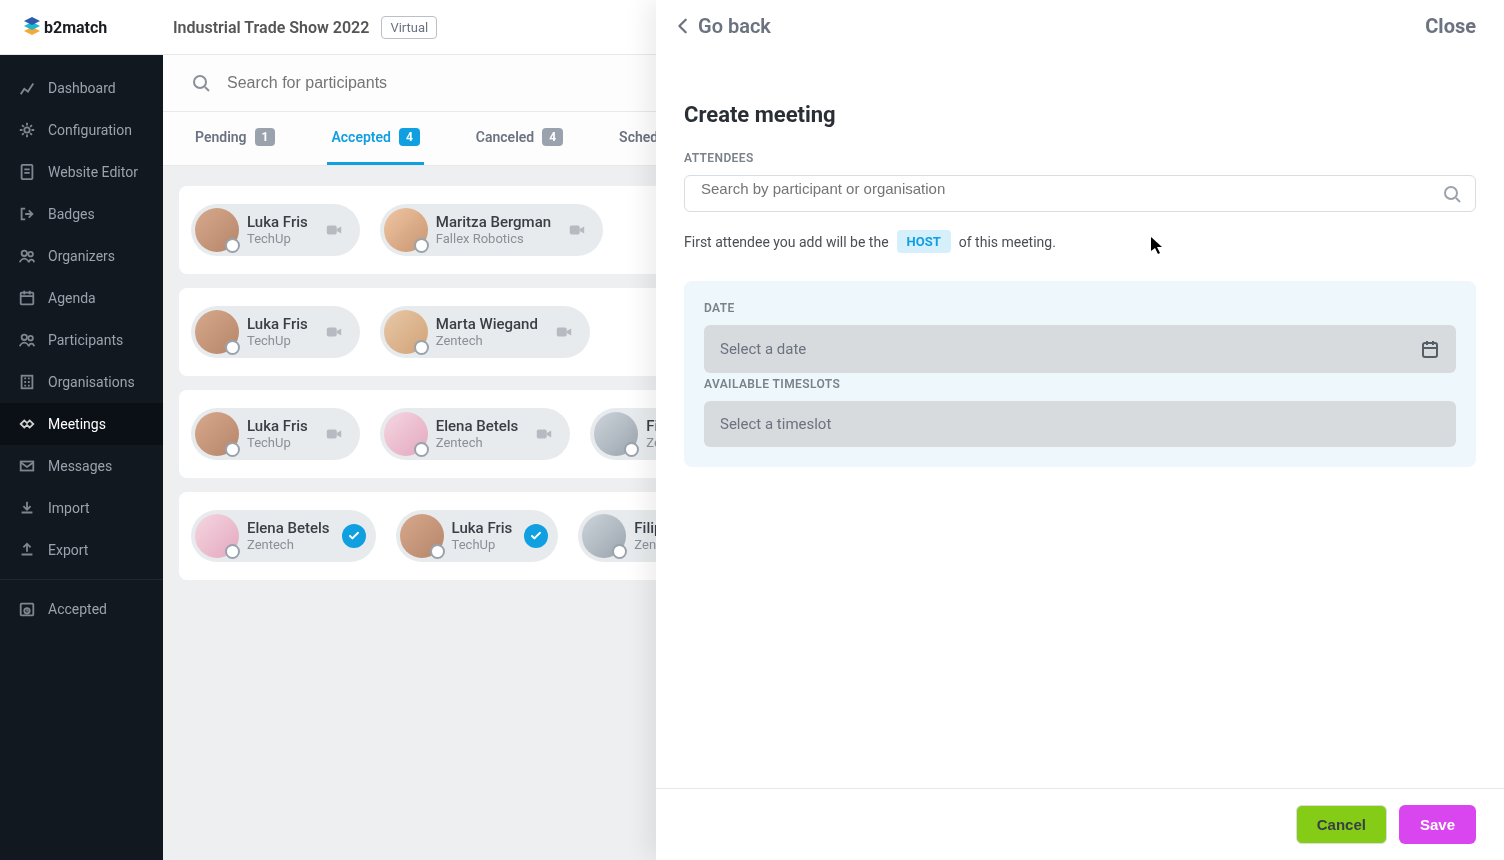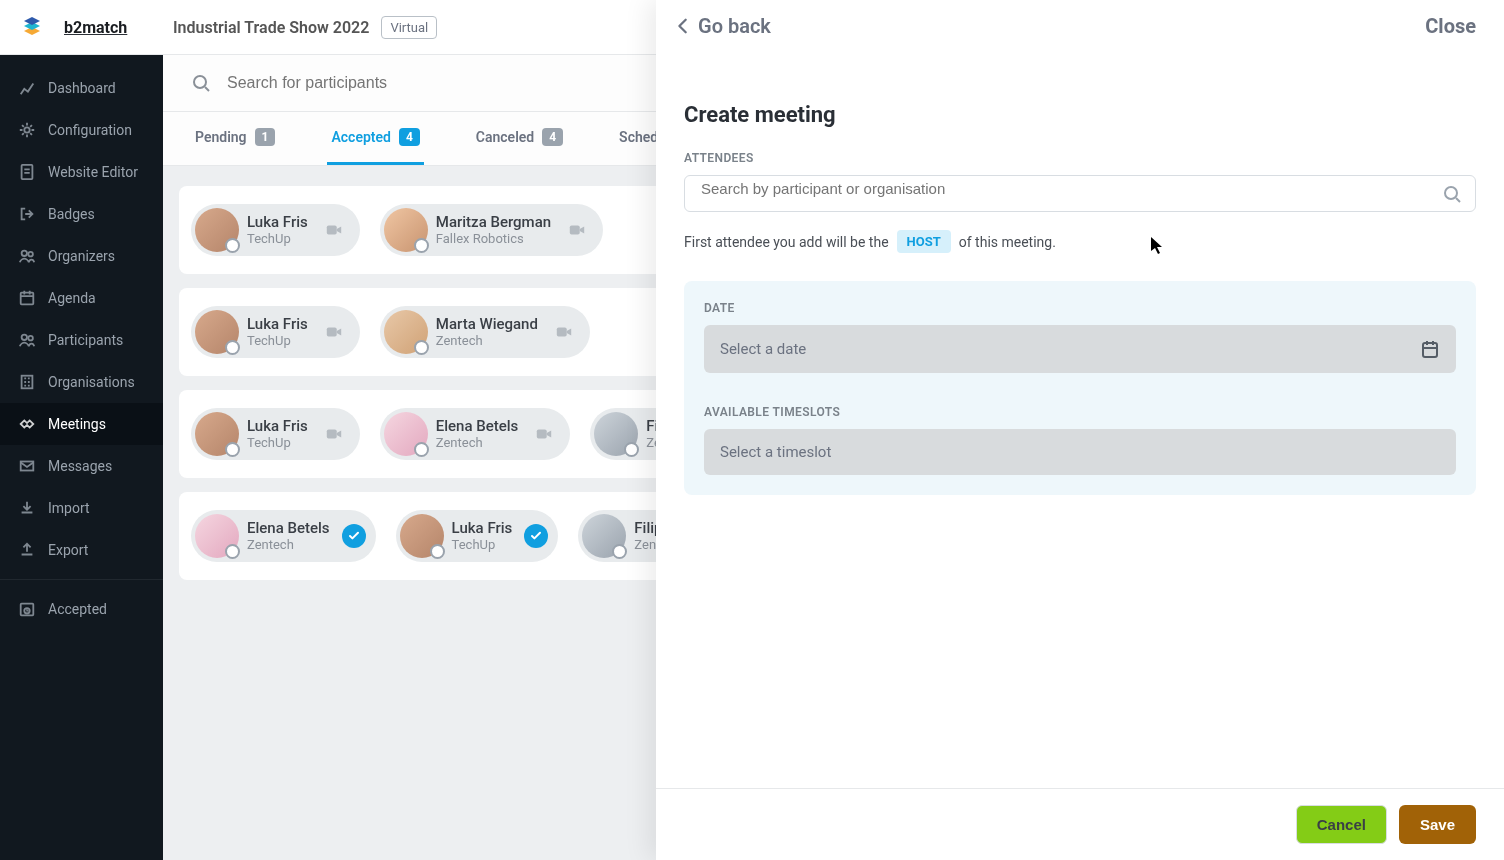--- a/index.html
+++ b/index.html
@@ -1,19 +1,19 @@
 <!DOCTYPE html>
 <html><head>
 <meta charset="utf-8">
 <style>
 * { box-sizing: border-box; margin: 0; padding: 0; }
 body { font-family: -apple-system, BlinkMacSystemFont, "Segoe UI", Roboto, Helvetica, Arial, sans-serif; background:#f2f4f6; width:1504px; height:860px; overflow:hidden; color:#2a2f36; }
 
 .topbar { position:fixed; top:0; left:0; right:0; height:55px; background:#fff; display:flex; align-items:center; border-bottom:1px solid #e6e8ea; z-index:10; }
-.logo { display:flex; align-items:center; gap:20px; padding:0 20px; width:163px;text-decoration:underline; }
+.logo { display:flex; align-items:center; gap:0; padding:0 20px; width:163px; }
 .logo-mark { width:24px; height:24px; }
 .logo-text { font-weight:700; font-size:16px; color:#1a1d21; }
 .event-title { font-weight:600; font-size:16px; color:#555; margin-left:10px; }
 .virtual-badge { font-size:13px; color:#6b7280; border:1px solid #b9c0c7; border-radius:4px; padding:3px 8px; margin-left:12px; }
 
 .sidebar { position:fixed; top:55px; left:0; bottom:0; width:163px; background:#11181f; color:#9aa3ad; padding-top:12px; z-index:5; }
 .sidebar .item { display:flex; align-items:center; gap:12px; padding:12px 18px; font-size:14px; cursor:pointer; }
 .sidebar .item.active { background:#0a1016; color:#fff; }
 .sidebar .icon { width:18px; height:18px; flex:0 0 18px; opacity:.8; }
 .sidebar .divider { height:1px; background:#21282f; margin:8px 0; }
@@ -54,26 +54,26 @@
 .label { font-size:12px; letter-spacing:.4px; color:#7a828a; font-weight:600; margin-bottom:10px; text-transform:uppercase; }
 .att-input { position:relative; }
 .att-input input { width:100%; border:1px solid #d8dde2; border-radius:6px; padding:4px 44px 14px 16px; font-size:15px; color:#6b7280; outline:none; }
 .att-input .sicon { position:absolute; right:14px; top:50%; transform:translateY(-50%); color:#9aa3ad; }
 .host-note { font-size:14px; color:#4a4f56; margin:18px 0 28px 0; display:flex; align-items:center; gap:8px; flex-wrap:wrap; }
 .host-pill { background:#d6f0fb; color:#109fe0; font-weight:700; font-size:13px; padding:4px 10px; border-radius:4px; }
 
 .date-box { background:#eef7fb; border-radius:8px; padding:20px; }
 .disabled-input { background:#d8dbdd; border-radius:6px; padding:14px 16px; color:#6b7280; font-size:15px; display:flex; align-items:center; justify-content:space-between; }
 .date-box .label { margin-top:0; }
-.date-box .block + .block { margin-top:32px; }
+.date-box .block + .block { margin-top:4px; }
 
 .panel-footer { border-top:1px solid #e6e8ea; padding:16px 28px; display:flex; justify-content:flex-end; gap:12px; }
 .btn { border-radius:6px; padding:10px 20px; font-size:15px; font-weight:600; cursor:pointer; border:1px solid transparent; }
 .btn-cancel { background:#84cc16; border-color:#d8dde2; color:#3a3f46; }
-.btn-save { background:#a16207; color:#fff; }
+.btn-save { background:#d946ef; color:#fff; }
 
 .cursor { position:fixed; left:1150px; top:236px; z-index:30; pointer-events:none; }
 
 svg { display:block; }
 </style>
 </head>
 <body>
 
 <svg width="0" height="0" style="position:absolute">
   <defs>

